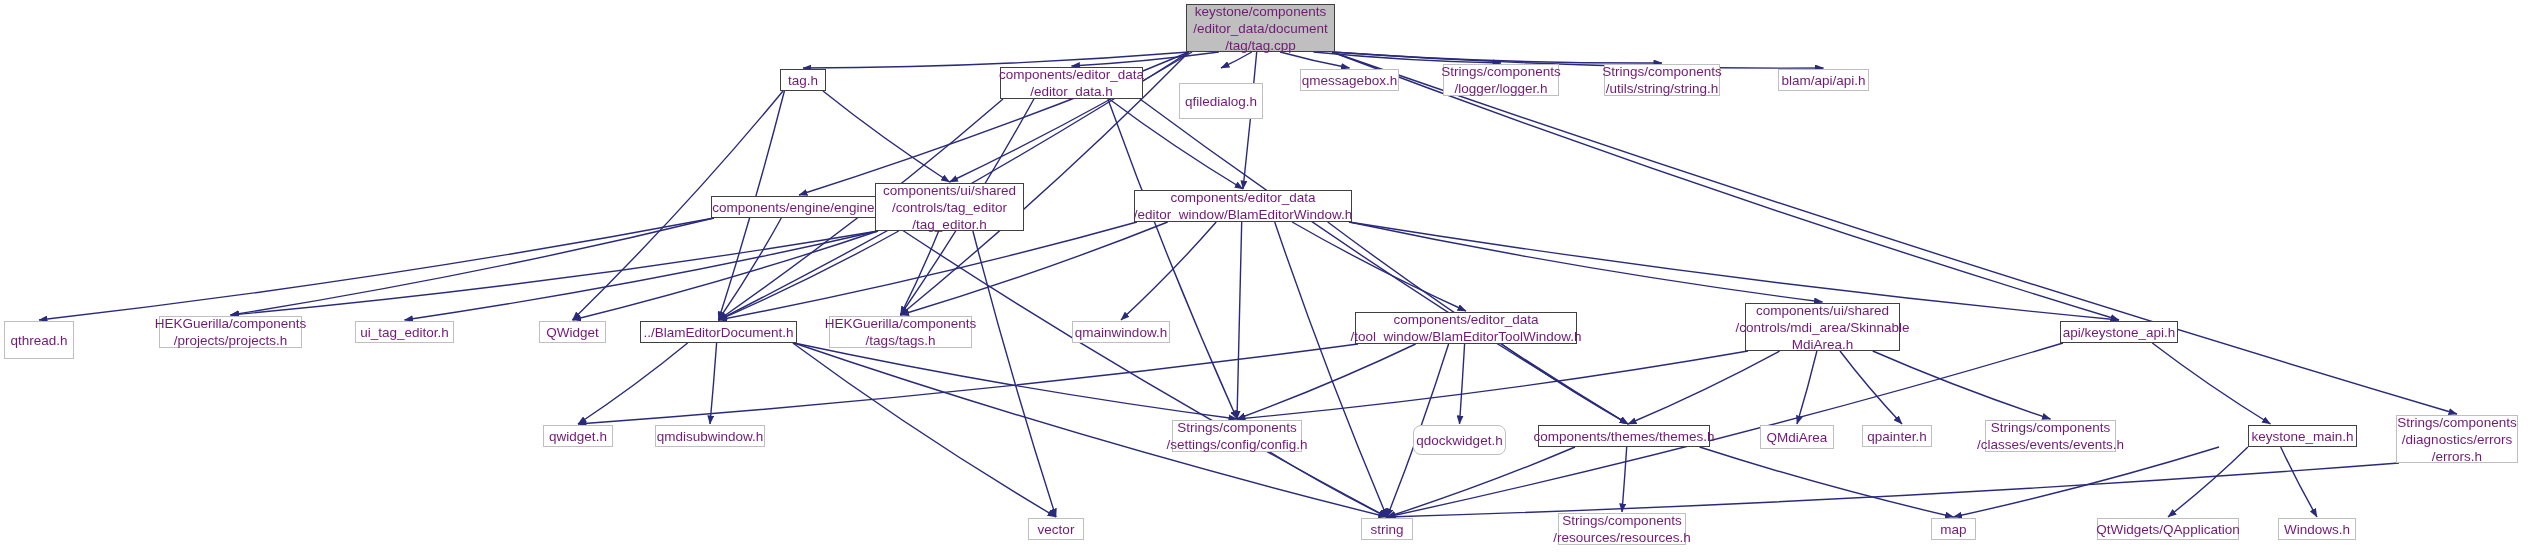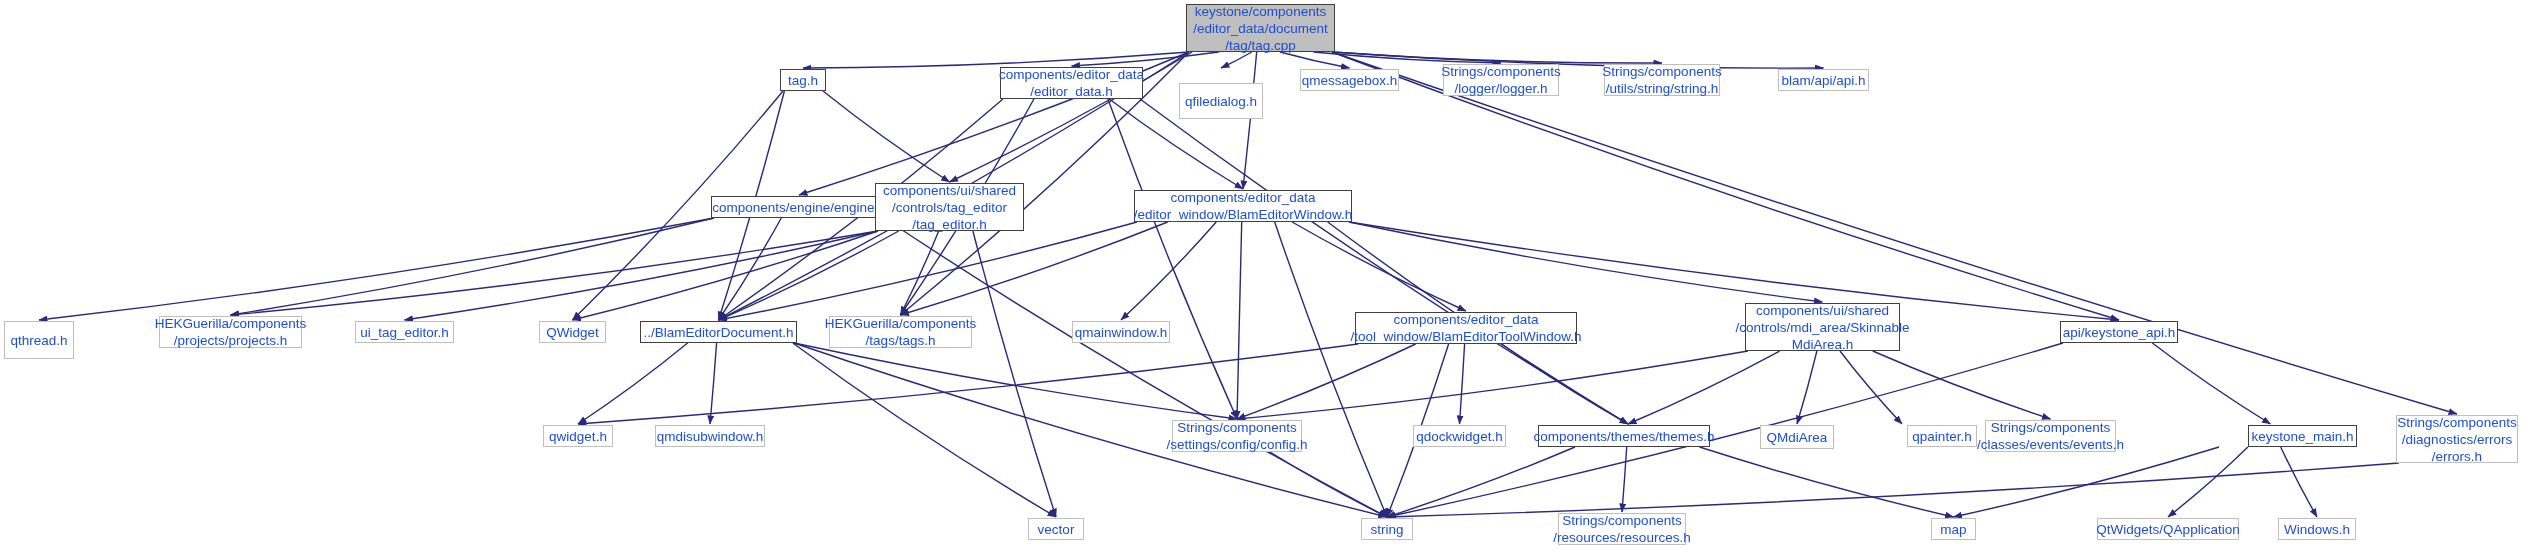--- a/index.html
+++ b/index.html
@@ -24,21 +24,21 @@
   }
   .node {
     position: absolute;
     box-sizing: border-box;
     display: flex;
     align-items: center;
     justify-content: center;
     text-align: center;
     background: #ffffff;
     border: 1px solid #bfbfbf;
-    color: #1d4ed8;
+    color: #701a75;
     font-size: 13.5px;
     line-height: 17px;
     letter-spacing: 0px;
     white-space: pre-line;
     z-index: 5;
   }
   .node.strong {
     border: 1.5px solid #404040;
   }
   .node.root {
@@ -162,24 +162,24 @@
       <div class="node strong" style="left: 1355px; top: 312px; width: 222px; height: 32px;"><span class="node-label">components/editor_data
 /tool_window/BlamEditorToolWindow.h</span></div>
       <div class="node strong" style="left: 1745px; top: 303px; width: 155px; height: 48px;"><span class="node-label">components/ui/shared
 /controls/mdi_area/Skinnable
 MdiArea.h</span></div>
       <div class="node strong" style="left: 2060px; top: 321px; width: 118px; height: 22px;"><span class="node-label">api/keystone_api.h</span></div>
       <div class="node" style="left: 543px; top: 425px; width: 70px; height: 22px;"><span class="node-label">qwidget.h</span></div>
       <div class="node" style="left: 655px; top: 425px; width: 110px; height: 22px;"><span class="node-label">qmdisubwindow.h</span></div>
       <div class="node" style="left: 1172px; top: 420px; width: 130px; height: 32px;"><span class="node-label">Strings/components
 /settings/config/config.h</span></div>
-      <div class="node" style="left: 1413px; top: 425px; width: 93px; height: 22px;"><span class="node-label">qdockwidget.h</span></div>
+      <div class="node" style="left: 1413px; top: 425px; width: 93px; height: 30px; border-radius: 8px;"><span class="node-label">qdockwidget.h</span></div>
       <div class="node strong" style="left: 1538px; top: 425px; width: 172px; height: 22px;"><span class="node-label">components/themes/themes.h</span></div>
       <div class="node" style="left: 1760px; top: 425px; width: 74px; height: 24px;"><span class="node-label">QMdiArea</span></div>
-      <div class="node" style="left: 1907px; top: 425px; width: 70px; height: 22px; align-items: center;"><span class="node-label">qpainter.h</span></div>
+      <div class="node" style="left: 1862px; top: 425px; width: 70px; height: 22px; align-items: center;"><span class="node-label">qpainter.h</span></div>
       <div class="node" style="left: 1985px; top: 420px; width: 131px; height: 32px;"><span class="node-label">Strings/components
 /classes/events/events.h</span></div>
       <div class="node strong" style="left: 2216px; top: 425px; width: 109px; height: 22px; margin-left: 32px;"><span class="node-label">keystone_main.h</span></div>
       <div class="node" style="left: 2396px; top: 415px; width: 122px; height: 48px;"><span class="node-label">Strings/components
 /diagnostics/errors
 /errors.h</span></div>
       <div class="node" style="left: 1028px; top: 518px; width: 56px; height: 22px;"><span class="node-label">vector</span></div>
       <div class="node" style="left: 1361px; top: 518px; width: 52px; height: 22px;"><span class="node-label">string</span></div>
       <div class="node" style="left: 1558px; top: 513px; width: 128px; height: 32px;"><span class="node-label">Strings/components
 /resources/resources.h</span></div>

